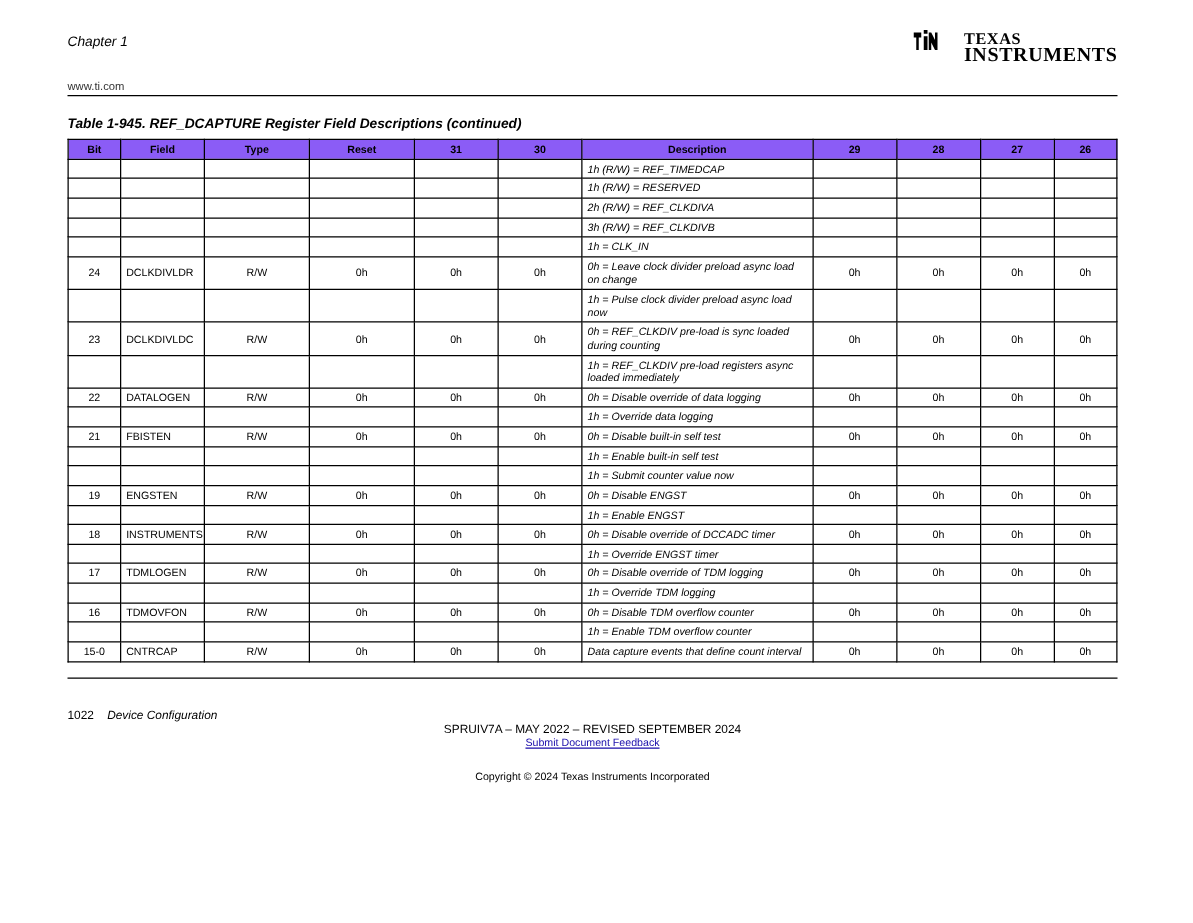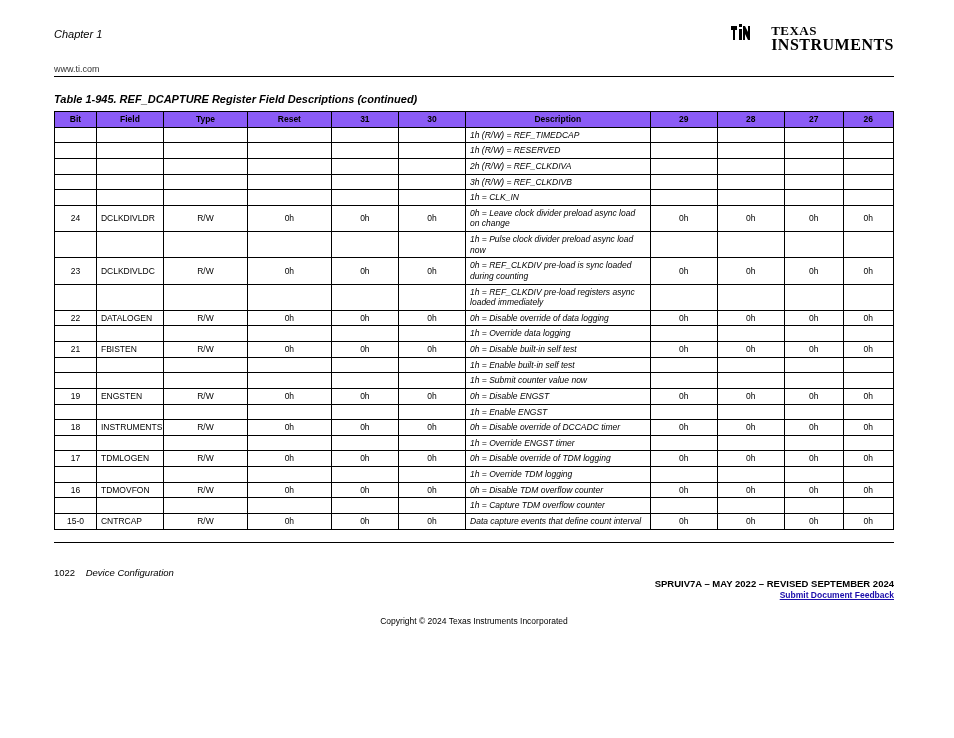--- a/index.html
+++ b/index.html
@@ -19,21 +19,21 @@
   table { border-collapse: collapse; width: 100%; font-size: 8.5px; table-layout: fixed; }
   th, td { border: 1px solid #000; padding: 2px 3px; vertical-align: middle; line-height: 1.25; }
   thead th { background: #8b5cf6; font-weight: 700; text-align: center; }
   td { text-align: center; }
   td.name { text-align: left; padding-left: 4px; }
   td.desc { text-align: left; padding-left: 4px; font-style: italic; }
 
   .footer { margin-top: 24px; display: flex; justify-content: space-between; font-size: 9.5px; flex-direction: column; }
   .footer .page-num { font-weight: 400; }
   .footer .doc-title { font-style: italic; }
-  .footer .right { text-align: right; font-weight: bold; }
+  .footer .right { text-align: center; }
   .footer .feedback { font-size: 8.5px; color: #1a0dab; text-decoration: underline; }
   .hr2 { border-top: 1px solid #000; margin-top: 12px; margin-bottom: 4px; }
 </style>
 </head>
 <body>
 
 <div class="page">
   <div class="header-row">
     <div class="chapter">Chapter 1</div>
     <div class="logo">
@@ -354,21 +354,21 @@
           <td>0h</td>
           <td>0h</td>
         </tr>
         <tr>
           <td></td>
           <td class="name"></td>
           <td></td>
           <td></td>
           <td></td>
           <td></td>
-          <td class="desc">1h = Capture TDM overflow counter</td>
+          <td class="desc">1h = Enable TDM overflow counter</td>
           <td></td>
           <td></td>
           <td></td>
           <td></td>
         </tr>
         <tr>
           <td>15-0</td>
           <td class="name">CNTRCAP</td>
           <td>R/W</td>
           <td>0h</td>

